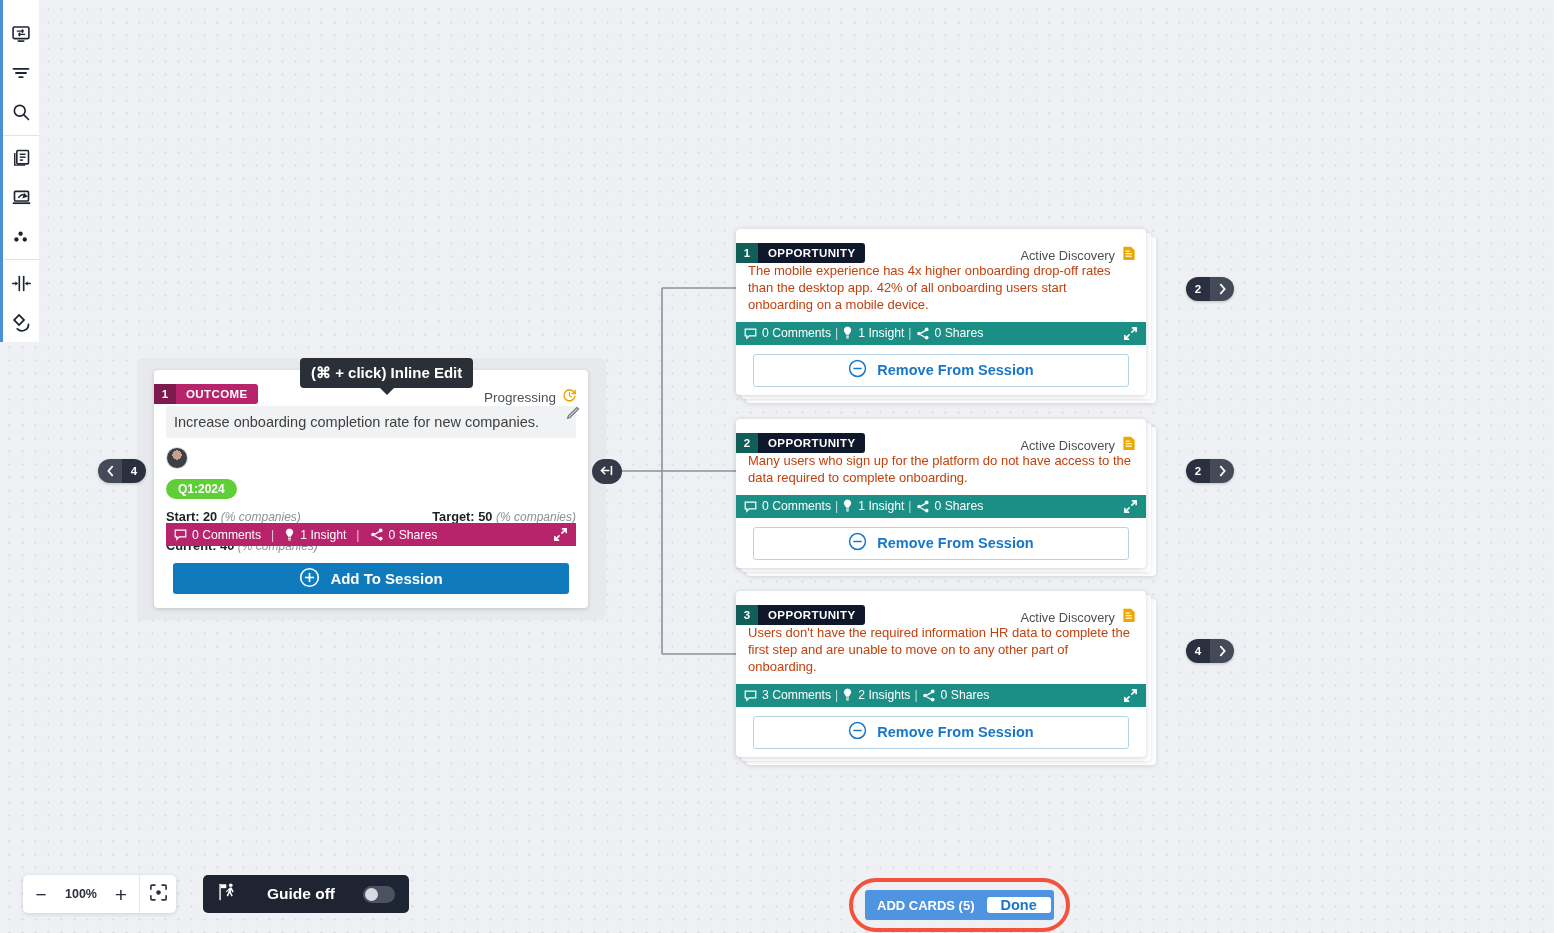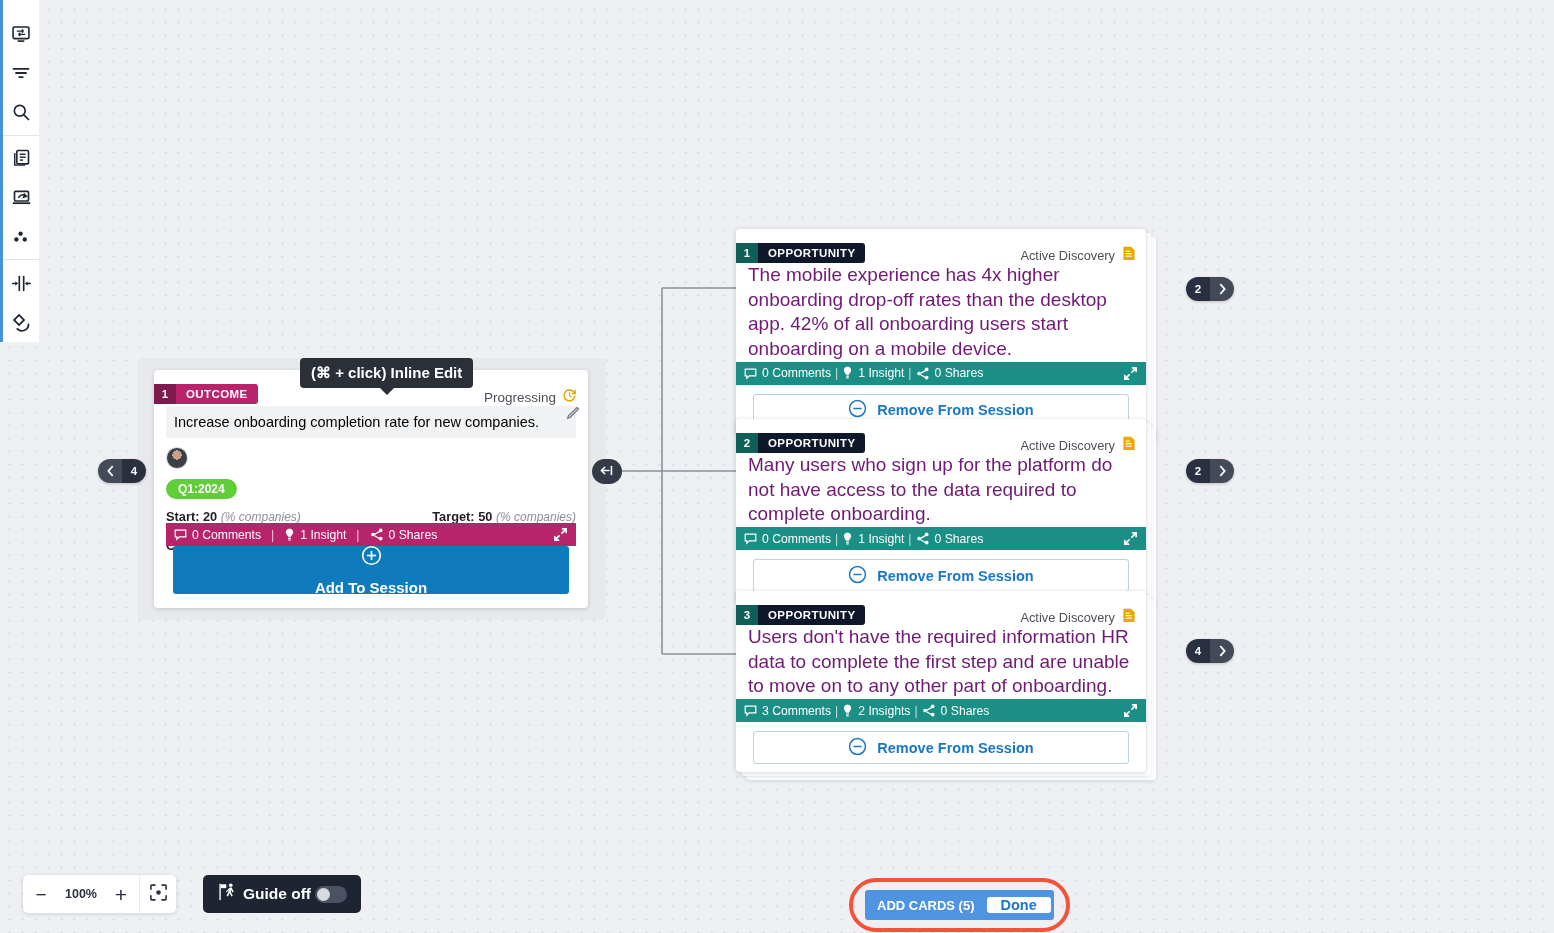--- a/index.html
+++ b/index.html
@@ -50,21 +50,21 @@
     overflow: visible;
   }
   .card-topbar { position: relative; height: 28px; }
   .tag-pill { position: absolute; left: 0; top: 14px; display: flex; height: 20px; border-radius: 0 3px 3px 0; overflow: hidden; }
   .tag-num { background: #7d1a4e; color: #fff; font-size: 11.5px; font-weight: bold; display:flex; align-items:center; justify-content:center; width: 22px; }
   .tag-lbl { background: #b8246c; color: #fff; font-size: 11.5px; font-weight: bold; letter-spacing: .4px; display:flex; align-items:center; padding: 0 10px; }
   .status-row { position: absolute; right: 11px; top: 18px; display: flex; align-items: center; gap: 6px; font-size: 13.5px; color: #4c4f56; }
   .pencil { position: absolute; right: 8px; top: 36px; width: 14px; height: 14px; cursor: pointer; }
   .outcome-title {
     margin: 8px 12px 0 12px; background: #f1f2f4; border-radius: 3px;
-    padding: 7px 8px; font-size: 14.5px; color: #000000; line-height: 1.25;
+    padding: 7px 8px; font-size: 14.5px; color: #404040; line-height: 1.25;
   }
   .avatar {
     margin: 9px 0 0 12px; width: 22px; height: 22px; border-radius: 50%;
     background: radial-gradient(circle at 50% 35%, #c9a089 0 28%, #3b3f47 29% 100%);
     border: 1px solid #d8dade; overflow:hidden;
   }
   .quarter-pill {
     display: inline-block; margin: 10px 0 0 12px;
     background: #5fce37; color: #fff; font-size: 12px; font-weight: bold;
     border-radius: 11px; padding: 3px 12px;
@@ -78,24 +78,24 @@
   .metric-current { margin-top: 5px; font-size: 12.8px; color: #1d2026; }
   .foot-bar {
     position: absolute; left: 12px; right: 12px; bottom: 62px;
     height: 23px; background: #b8246c; color: #fff;
     display:flex; align-items:center; padding: 0 8px; font-size: 12.2px; gap: 6px;
   }
   .foot-item { display:flex; align-items:center; gap:5px; }
   .foot-div { color: rgba(255,255,255,.72); margin: 0 4px; }
   .foot-expand { margin-left: auto; cursor: pointer; display:flex; }
   .primary-btn {
-    position: absolute; left: 19px; right: 19px; bottom: 14px; height: 48px;
+    position: absolute; left: 19px; right: 19px; bottom: 14px; height: 31px;
     background: #0f7bbd; color: #fff; border-radius: 3px;
     display:flex; align-items:center; justify-content:center; gap: 10px;
-    font-size: 15px; font-weight: bold; cursor: pointer; flex-direction: column;
+    font-size: 15px; font-weight: bold; cursor: pointer;
   }
 
   
   #tooltip {
     position: absolute; left: 300px; top: 358px; z-index: 60;
     background: #2b2f38; color: #fff; font-size: 15px; font-weight: bold;
     padding: 6px 11px; border-radius: 4px; white-space: nowrap;
   }
   #tooltip::after {
     content:""; position:absolute; left: 50%; bottom: -7px; transform: translateX(-50%);
@@ -128,21 +128,21 @@
   .stack-l1 { position:absolute; left: 5px; top: 4px; right: -5px; bottom: -4px;
     background:#fff; border-radius: 4px; box-shadow: 0 1px 4px rgba(20,30,50,.13); }
   .opp-card {
     position: relative; background:#fff; border-radius: 4px;
     box-shadow: 0 1px 5px rgba(20,30,50,.2);
     padding-bottom: 50px;
   }
   .opp-tag-num { background:#0f5e58; }
   .opp-tag-lbl { background:#0f172a; }
   .disc-row { position:absolute; right: 10px; top: 17px; display:flex; align-items:center; gap: 7px; font-size: 12.8px; color:#4c4f56; }
-  .opp-text { padding: 6px 12px 0 12px; font-size: 19px; line-height: 1.3; color:#701a75; }
+  .opp-text { padding: 6px 12px 8px 12px; font-size: 13px; line-height: 1.3; color:#c2410c; }
   .opp-foot {
     height: 23px; background:#1b8f85; color:#fff;
     display:flex; align-items:center; padding: 0 8px; font-size: 12.2px;
     margin: 0 0px;
   }
   .secondary-btn {
     position:absolute; left: 17px; right: 17px; bottom: 8px; height: 33px;
     background:#fff; border: 1px solid #b6d4e5; border-radius: 3px;
     display:flex; align-items:center; justify-content:center; gap: 10px;
     font-size: 14.5px; font-weight: bold; color:#1877c9; cursor:pointer;
@@ -154,21 +154,21 @@
     background:#fff; border-radius: 5px; display:flex; align-items:center;
     box-shadow: 0 1px 4px rgba(20,30,50,.14); z-index: 50;
   }
   .zb-btn { width: 36px; height: 38px; display:flex; align-items:center; justify-content:center; cursor:pointer; }
   .zb-val { font-size: 12.5px; font-weight: bold; color:#2b3040; width: 44px; text-align:center; }
   .zb-sep { width: 1px; height: 38px; background:#e6e8eb; }
 
   #guide-bar {
     position: absolute; left: 203px; bottom: 20px; height: 38px;
     background:#1e2431; border-radius: 5px; display:flex; align-items:center;
-    gap: 4px; padding: 0 14px; z-index: 50; cursor: pointer;
+    gap: 28px; padding: 0 14px; z-index: 50; cursor: pointer;
   }
   #guide-bar .g-label { color:#fff; font-size: 15.5px; font-weight: bold; }
   .toggle { width: 32px; height: 17px; background:#4b5261; border-radius: 9px; position:relative; }
   .toggle::after { content:""; position:absolute; left: 2px; top: 2px; width: 13px; height: 13px; border-radius:50%; background:#d7dae0; }
 
   #addcards-wrap {
     position: absolute; left: 849px; bottom: 1px; z-index: 55;
     border: 4px solid #f2533a; border-radius: 30px; padding: 8px 12px;
   }
   #addcards-btn {

